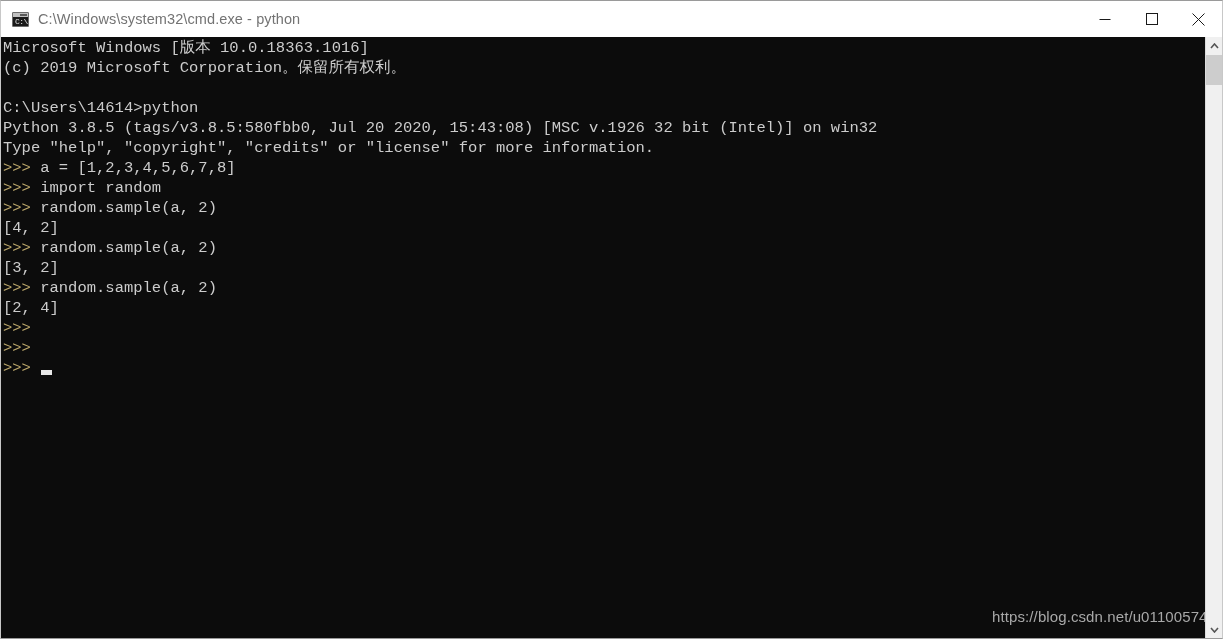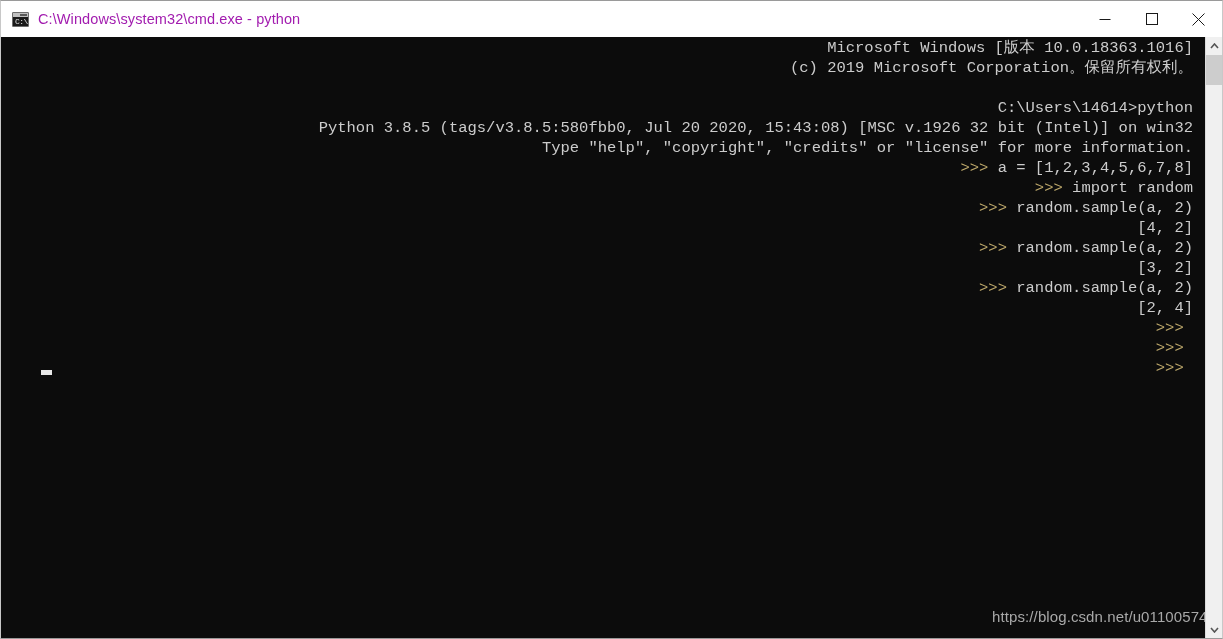--- a/index.html
+++ b/index.html
@@ -70,21 +70,21 @@
     left: 2px; top: 4px;
     color: #e8e8e8;
     font-family: "Liberation Mono", monospace;
     font-size: 8px;
     line-height: 9px;
     letter-spacing: -0.5px;
     white-space: nowrap;
   }
   .title-text {
     font-size: 14.5px;
-    color: #a21caf;
+    color: #737373;
     white-space: nowrap;
     letter-spacing: 0.1px;
   }
   .winbuttons {
     position: absolute;
     right: 0; top: 0;
     height: 36px;
     display: flex;
   }
   .winbtn {
@@ -98,21 +98,20 @@
 
   
   .console {
     position: absolute;
     left: 0;
     top: 36px;
     width: 1221px;
     height: 601px;
     background: #0c0c0c;
     overflow: hidden;
-    text-align: right;
   }
   .console-text {
     position: absolute;
     left: 2px;
     top: 1px;
     width: 1190px;
     font-family: "Liberation Mono", monospace;
     font-size: 15.5px;
     line-height: 20px;
     white-space: pre;

